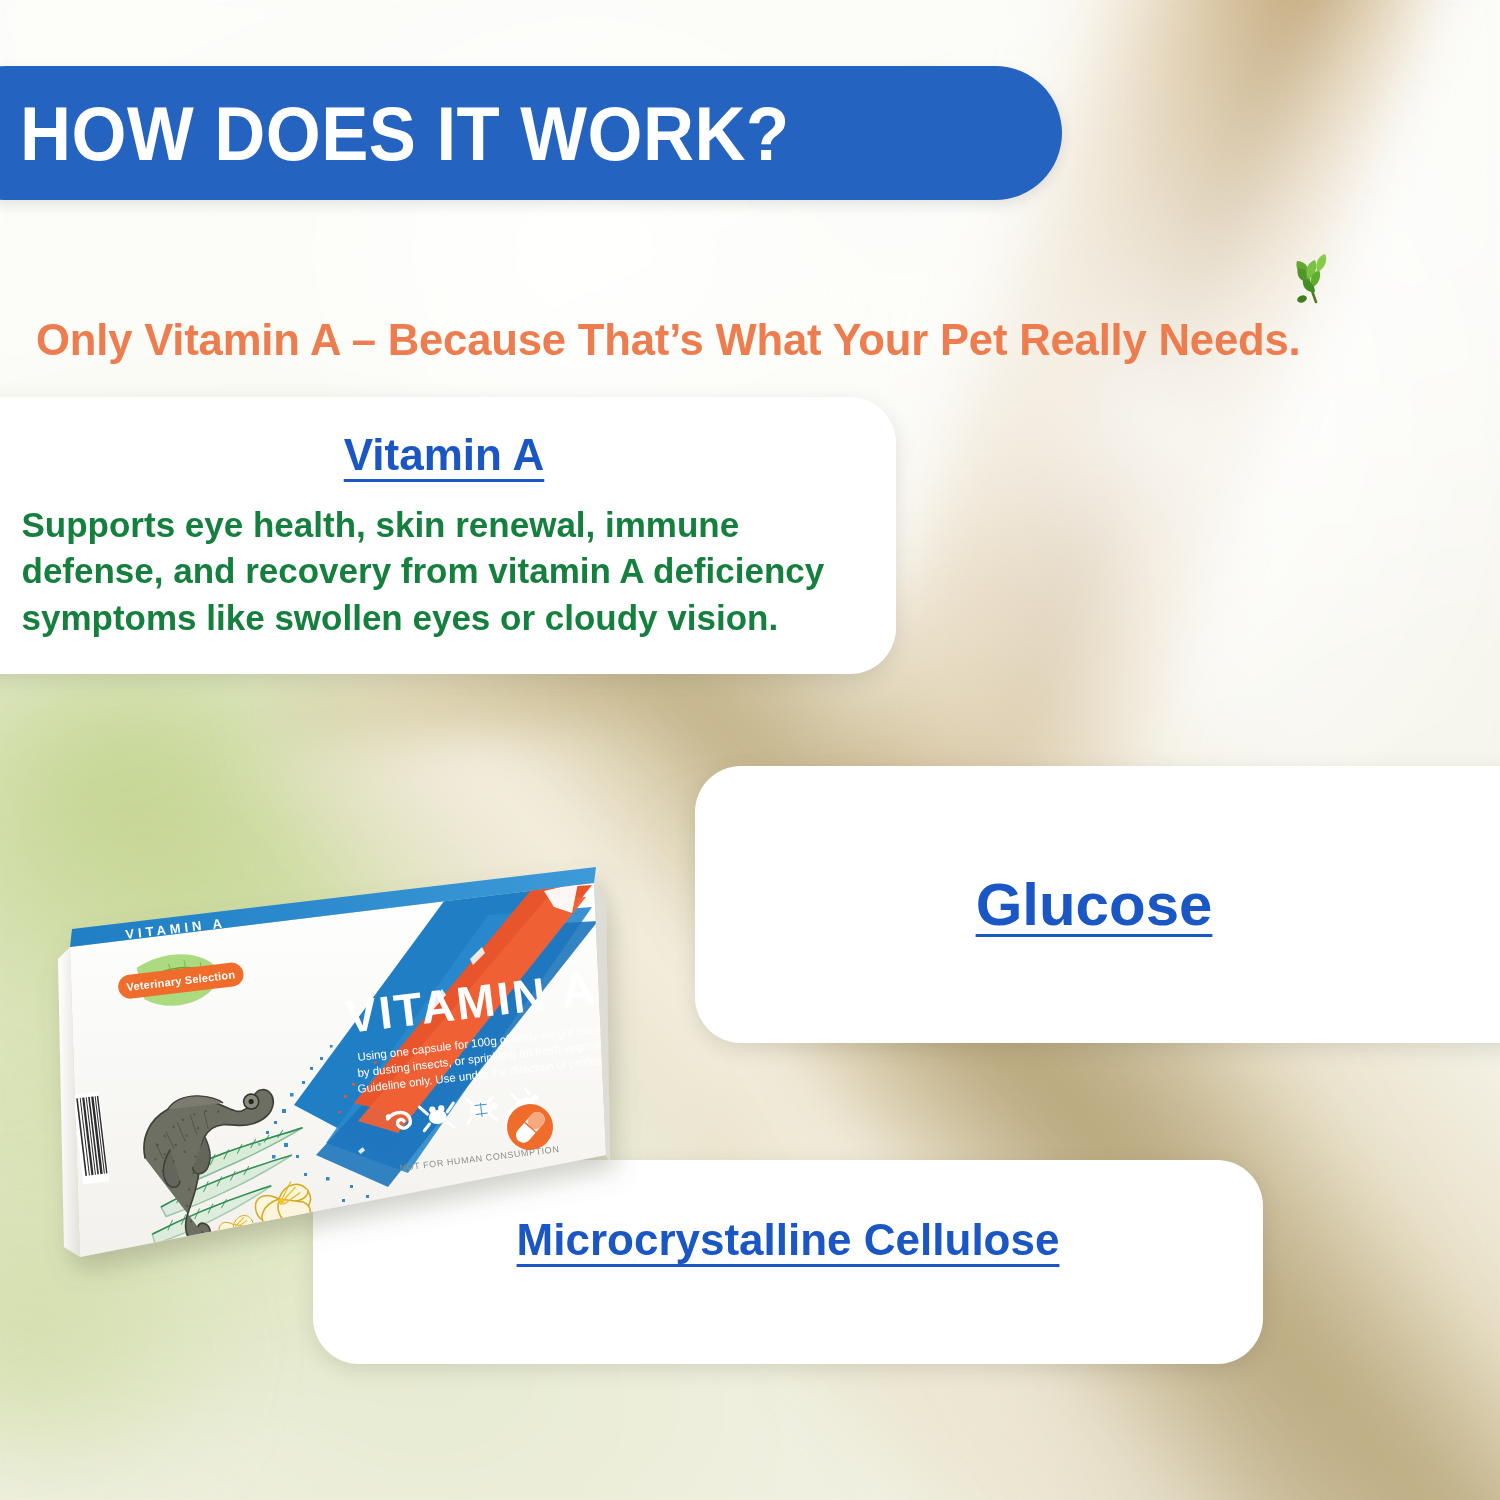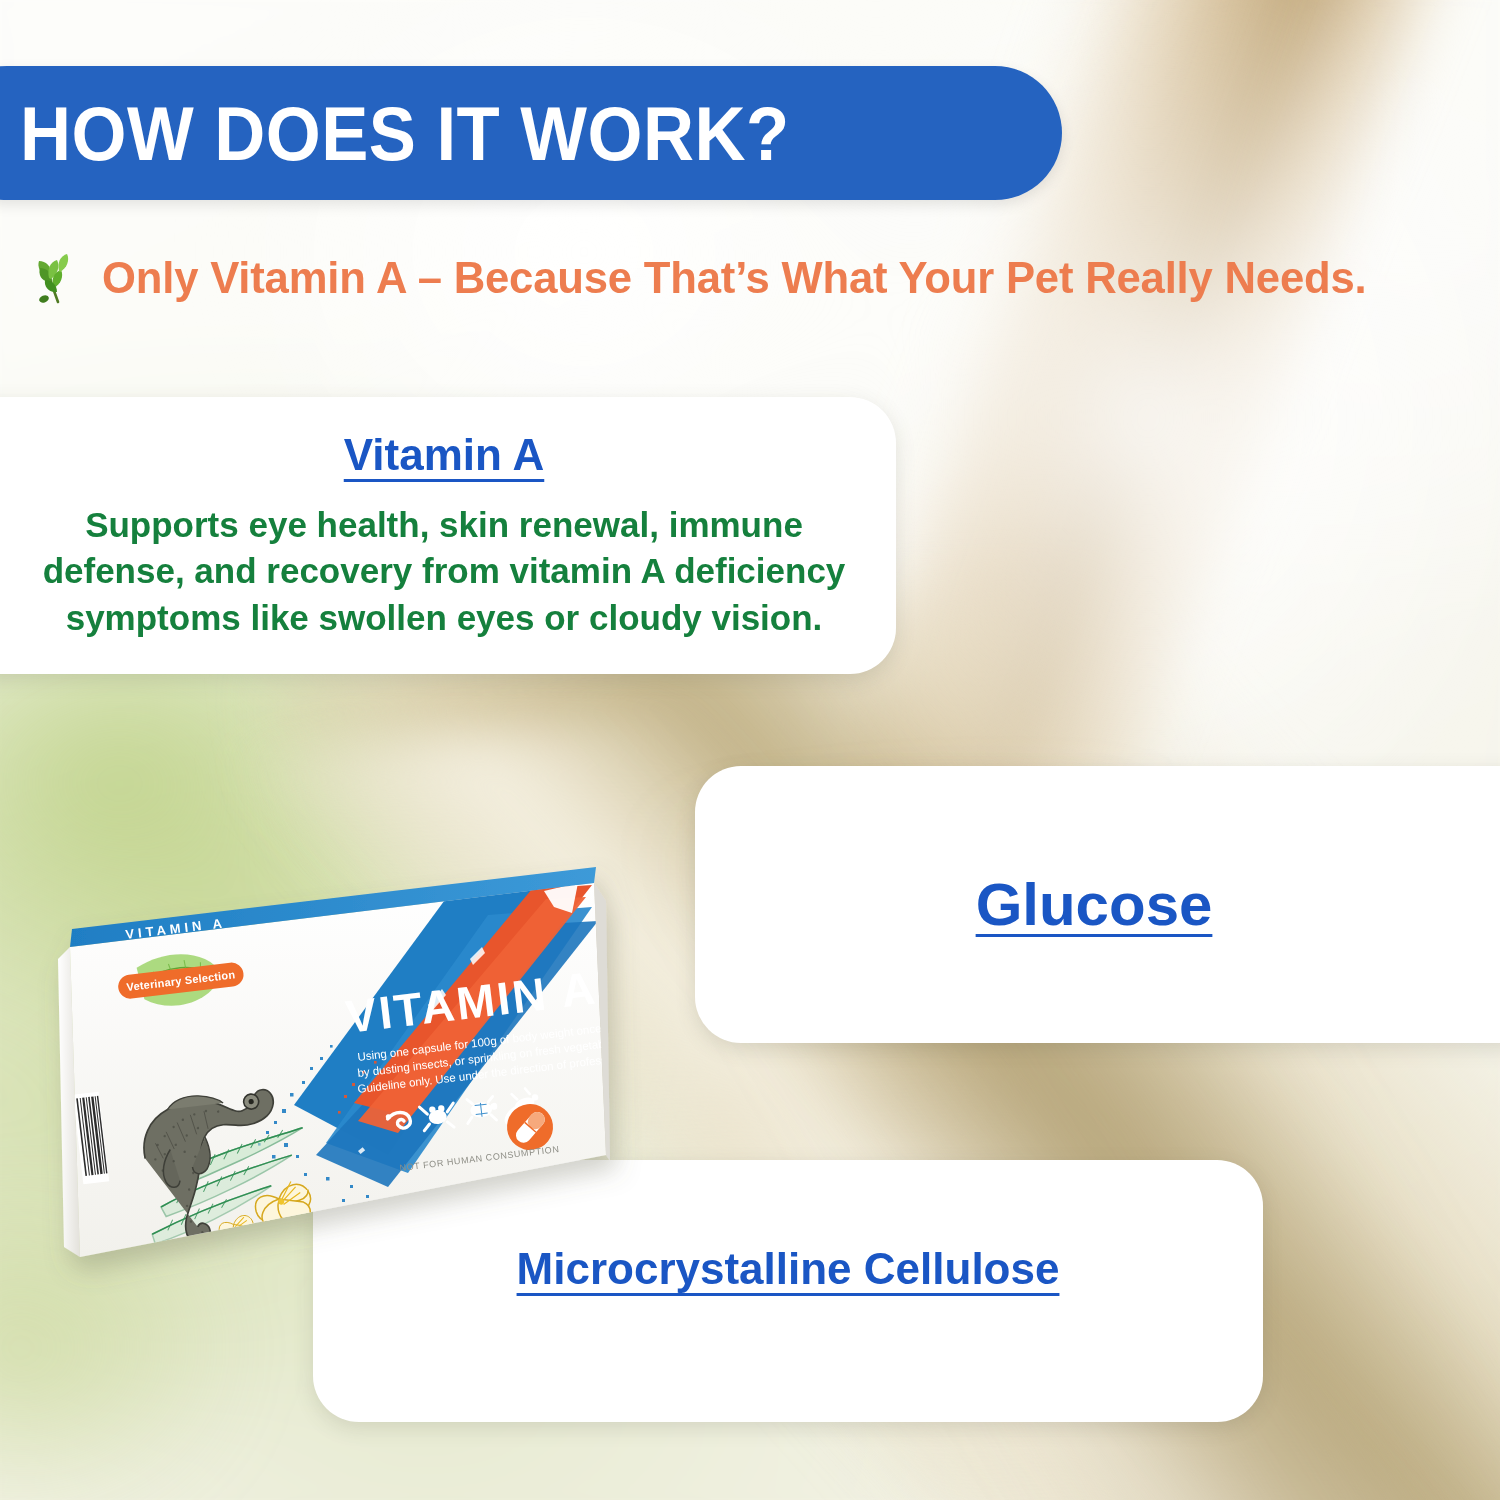--- a/index.html
+++ b/index.html
@@ -81,22 +81,23 @@
     letter-spacing:0.5px;
     transform:scaleX(0.93);
     transform-origin:left center;
     white-space:nowrap;
     font-family:"Liberation Sans", sans-serif;
   }
 
   
   #subtitle {
     position:absolute; left:36px; top:252px;
-    display:flex; align-items:flex-end; gap:20px;
+    display:flex; align-items:flex-end; gap:10px;
     white-space:nowrap;
+    flex-direction:column;
   }
   #subtitle .herb { width:46px; height:52px; flex:none; }
   #subtitle .sub-text {
     color:#ed7d4f;
     font-size:45px;
     font-weight:600;
     letter-spacing:-0.2px;
     transform:scaleX(0.97);
     transform-origin:left center;
   }
@@ -112,42 +113,42 @@
   .card .c-title {
     color:#1a56c4;
     font-weight:bold;
     text-decoration:underline;
     text-underline-offset:9px;
     text-decoration-thickness:3px;
     white-space:nowrap;
   }
   .card .c-body {
     color:#15803d;
-    text-align:center;
+    text-align:left;
     font-weight:600;
   }
 
   #card-vitamin-a {
     left:-70px; top:397px; width:966px; height:277px;
     border-radius:46px;
     padding:0 28px 0 90px;
   }
   #card-vitamin-a .c-title { font-size:44px; margin-bottom:22px; }
   #card-vitamin-a .c-body { font-size:35px; line-height:1.33; max-width:845px; }
 
   #card-glucose {
     left:695px; top:766px; width:880px; height:277px;
     border-radius:46px;
     padding:0 110px 0 28px;
   }
   #card-glucose .c-title { font-size:60px; }
   #card-glucose .c-body { font-size:35px; line-height:1.33; max-width:720px; }
 
   #card-cellulose {
-    left:313px; top:1160px; width:950px; height:262px;
+    left:313px; top:1160px; width:950px; height:204px;
     border-radius:46px;
     padding:0 26px;
     gap:40px;
   }
   #card-cellulose .c-title { font-size:44px; margin-bottom:44px; }
   #card-cellulose .c-body { font-size:34px; line-height:1.35; max-width:910px; }
 
   
   #product-box {
     position:absolute; left:58px; top:855px;

